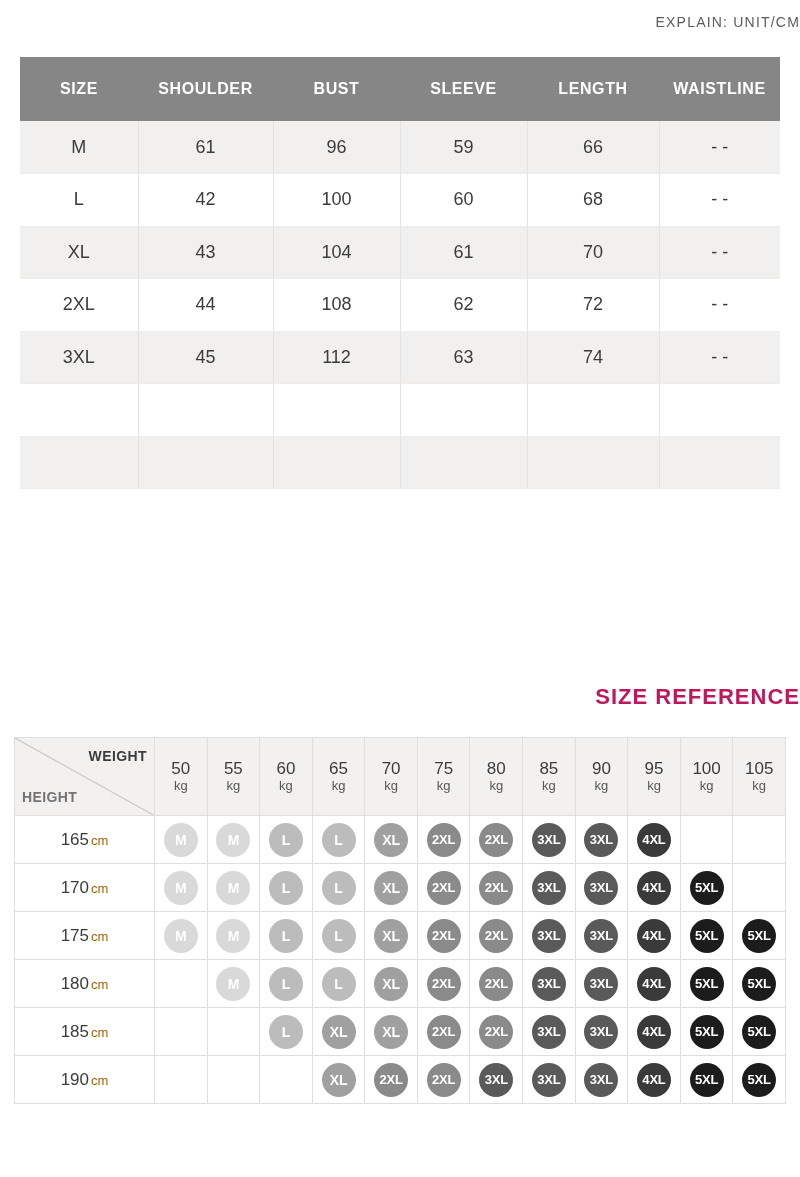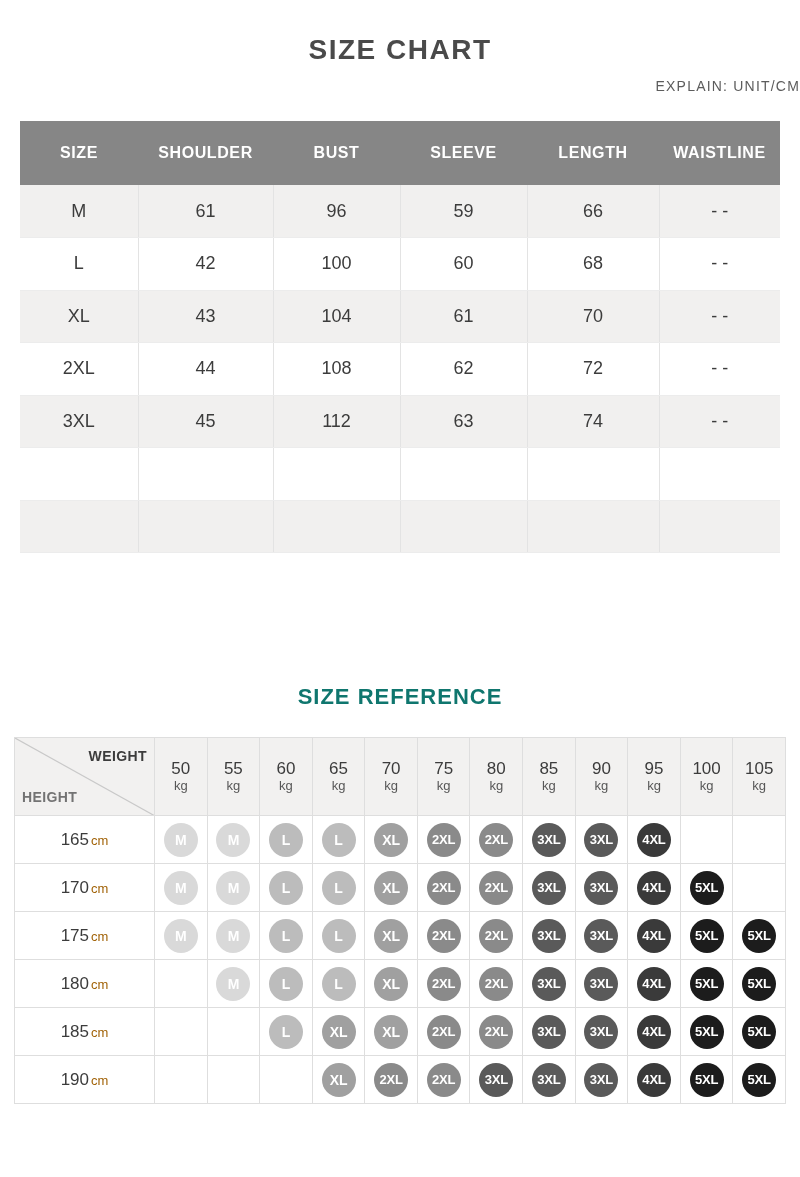--- a/index.html
+++ b/index.html
@@ -61,25 +61,25 @@
     border-right: 1px solid #e3e3e3;
     border-bottom: 1px solid #ececec;
   }
   table.chart td:last-child { border-right: none; }
   table.chart tbody tr:nth-child(odd)  td { background: #f1f0ef; }
   table.chart tbody tr:nth-child(even) td { background: #ffffff; }
   table.chart tbody tr td.sizecol { font-size: 18px; }
 
   
   .sr-title {
-    text-align: center;
+    text-align: right;
     font-size: 22px;
     font-weight: bold;
     letter-spacing: 1px;
-    color: #0f766e;
+    color: #be185d;
     position: absolute;
     top: 684px;
     left: 0;
     width: 100%;
   }
 
   .ref-wrap {
     position: absolute;
     top: 737px;
     left: 14px;
@@ -169,21 +169,20 @@
     font-weight: bold;
     letter-spacing: -0.2px;
     line-height: 1;
   }
   .bubble.small { font-size: 14px; }
 </style>
 </head>
 <body>
 
 <div>
-  <div class="sc-title">SIZE CHART</div>
   <div class="sc-explain">EXPLAIN:  UNIT/CM</div>
 
   <div class="chart-wrap">
     <table class="chart">
       <thead>
         <tr id="chart-head-row">
             <th style="width: 118px; text-align: center;">SIZE</th>
             <th style="width: 135px; text-align: center;">SHOULDER</th>
             <th style="width: 127px;">BUST</th>
             <th style="width: 127px;">SLEEVE</th>

